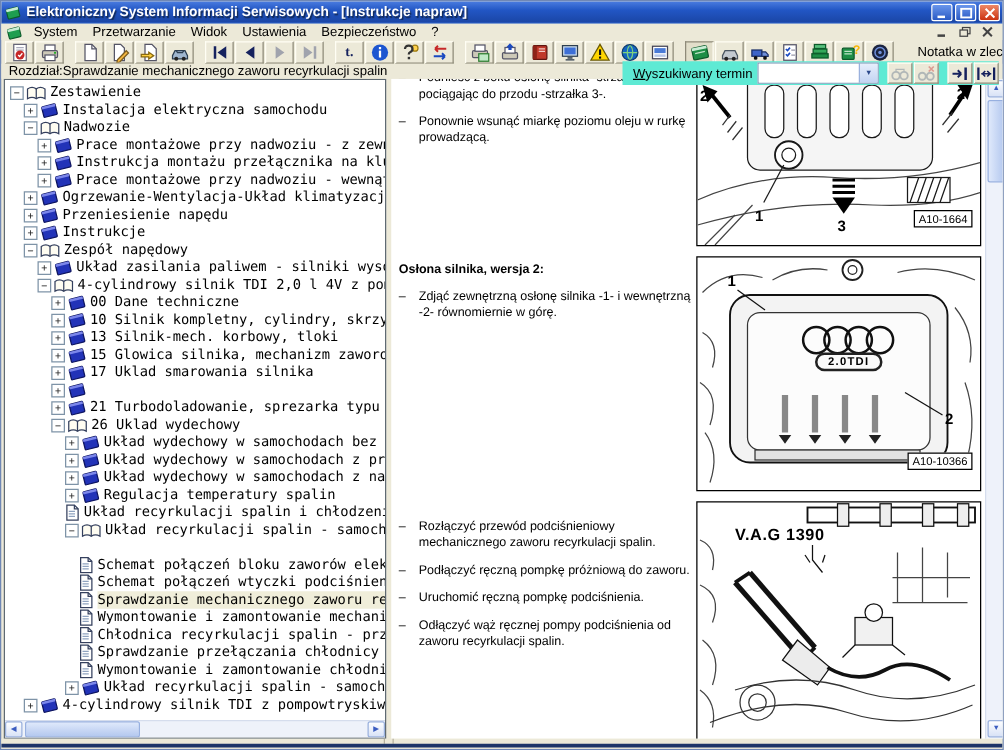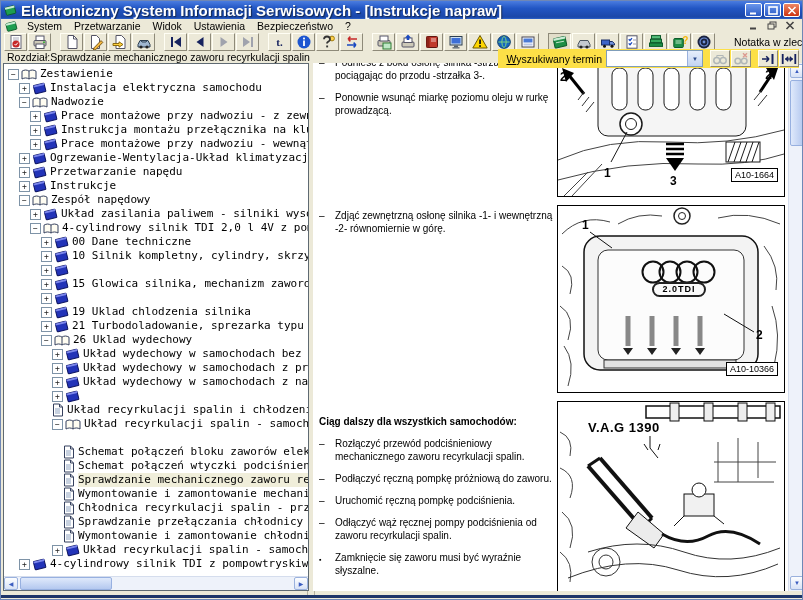--- a/index.html
+++ b/index.html
@@ -2,21 +2,21 @@
 <html><head>
 <meta charset="utf-8">
 <style>
 *{box-sizing:border-box;margin:0;padding:0}
 html,body{width:803px;height:600px}
 body{position:relative;background:#ece9d8;font-family:"Liberation Sans",sans-serif;overflow:hidden;border:1px solid #6f87b5}
 
 
 .titlebar{position:absolute;top:0;left:0;width:100%;height:18px;display:flex;align-items:center;gap:3px;padding:0 2px;background:linear-gradient(180deg,#4a7ce0 0%,#2256c4 40%,#1b47a8 90%,#2e64cc 100%)}
 .tb-icon{width:15px;height:14px;display:inline-flex}
-.title-text{color:#fff;font-size:15px;font-weight:bold;text-shadow:1px 1px 1px #10264f;white-space:nowrap;flex:1;overflow:hidden}
+.title-text{color:#fff;font-size:11px;font-weight:bold;text-shadow:1px 1px 1px #10264f;white-space:nowrap;flex:1;overflow:hidden}
 .tb-btns{display:flex;gap:2px}
 .wbtn{width:17px;height:14px;border:1px solid #fff;border-radius:2px;display:inline-flex;align-items:center;justify-content:center;color:#fff;background:linear-gradient(#6a96ec,#2a5ac4);padding:0}
 .wbtn.close{background:linear-gradient(#ee8866,#cc3311)}
 
 
 .menubar{position:absolute;top:18px;left:0;width:100%;height:13px;display:flex;align-items:center;gap:2px;padding:0 3px;background:#ece9d8}
 .mb-icon{width:15px;height:13px;display:inline-flex;align-items:center}
 .mb-items{display:flex;flex:1}
 .mitem{font-size:10.5px;padding:0 6px;color:#000;background:none;border:none;font-family:inherit}
 .mdi-btns{display:flex;gap:3px;margin-right:2px}
@@ -29,21 +29,21 @@
 .tbtn{width:23px;height:18px;display:inline-flex;align-items:center;justify-content:center;background:#ece9d8;border:1px solid;border-color:#fffef4 #8e8a79 #8e8a79 #fffef4;padding:0;margin-right:1px}
 .tbtn.pressed{border-color:#8e8a79 #fffef4 #fffef4 #8e8a79;background:#e2deca}
 .tbtn.tdis svg{opacity:.35}
 .tbtxt{font:bold 11px "Liberation Serif",serif;color:#16225e}
 .notewrap{display:inline-flex;align-items:center;margin-left:10px;gap:4px}
 .notelabel{font-size:10.5px;white-space:nowrap}
 
 
 .infobar{position:absolute;top:50px;left:0;width:100%;height:12px;background:#ece9d8;z-index:4}
 .chapter{position:absolute;left:6px;top:0;font-size:10.5px;white-space:nowrap}
-.searchwrap{position:absolute;top:48px;right:3px;height:19px;display:flex;align-items:center;background:#fde047;z-index:5;padding-left:8px}
+.searchwrap{position:absolute;top:48px;right:3px;height:19px;display:flex;align-items:center;background:#5eead4;z-index:5;padding-left:8px}
 .searchlabel{font-size:10.5px;margin-right:4px;white-space:nowrap}
 .combo{display:inline-flex;width:97px;height:17px;border:1px solid #7f9db9;background:#fff}
 .comboinput{flex:1;border:none;outline:none;font-size:10.5px;padding:0 2px;min-width:0}
 .combobtn{width:15px;background:linear-gradient(#e6eefc,#c3d4f2);border-left:1px solid #9ab1dd;display:inline-flex;align-items:center;justify-content:center}
 .combarrow{font-size:6px;color:#2c4a8c}
 .search-btns{display:inline-flex;margin-left:6px}
 .sbtn2{width:20px;height:17px;display:inline-flex;align-items:center;justify-content:center;background:#ece9d8;border:1px solid;border-color:#fffef4 #8e8a79 #8e8a79 #fffef4;padding:0;margin-left:1px}
 .sbtn2.gap{margin-left:7px}
 .sbtn2.tdis svg{opacity:.4}
 
@@ -497,21 +497,21 @@
       <div class="trow" style="top: 101px; padding-left: 15px;">
         <span class="texp">+</span>
         <span class="ticon">
           <svg width="15" height="14" viewBox="0 0 15 14">
             <g transform="rotate(-14 7.5 7)">
               <rect x="2" y="3.2" width="11" height="8.6" rx="0.8" fill="#2233b8" stroke="#0e1560"></rect>
               <rect x="2" y="3.2" width="11" height="2" fill="#7b86ea"></rect>
             </g>
           </svg>
         </span>
-        <span class="tlabel">Przetwarzanie napędu</span>
+        <span class="tlabel">Przeniesienie napędu</span>
       </div>
       <div class="trow" style="top: 115px; padding-left: 15px;">
         <span class="texp">+</span>
         <span class="ticon">
           <svg width="15" height="14" viewBox="0 0 15 14">
             <g transform="rotate(-14 7.5 7)">
               <rect x="2" y="3.2" width="11" height="8.6" rx="0.8" fill="#2233b8" stroke="#0e1560"></rect>
               <rect x="2" y="3.2" width="11" height="2" fill="#7b86ea"></rect>
             </g>
           </svg>
@@ -577,20 +577,21 @@
       <div class="trow" style="top: 199px; padding-left: 37px;">
         <span class="texp">+</span>
         <span class="ticon">
           <svg width="15" height="14" viewBox="0 0 15 14">
             <g transform="rotate(-14 7.5 7)">
               <rect x="2" y="3.2" width="11" height="8.6" rx="0.8" fill="#2233b8" stroke="#0e1560"></rect>
               <rect x="2" y="3.2" width="11" height="2" fill="#7b86ea"></rect>
             </g>
           </svg>
         </span>
+        <span class="tlabel">13 Silnik-mech. korbowy, tloki</span>
       </div>
       <div class="trow" style="top: 213px; padding-left: 37px;">
         <span class="texp">+</span>
         <span class="ticon">
           <svg width="15" height="14" viewBox="0 0 15 14">
             <g transform="rotate(-14 7.5 7)">
               <rect x="2" y="3.2" width="11" height="8.6" rx="0.8" fill="#2233b8" stroke="#0e1560"></rect>
               <rect x="2" y="3.2" width="11" height="2" fill="#7b86ea"></rect>
             </g>
           </svg>
@@ -600,32 +601,32 @@
       <div class="trow" style="top: 227px; padding-left: 37px;">
         <span class="texp">+</span>
         <span class="ticon">
           <svg width="15" height="14" viewBox="0 0 15 14">
             <g transform="rotate(-14 7.5 7)">
               <rect x="2" y="3.2" width="11" height="8.6" rx="0.8" fill="#2233b8" stroke="#0e1560"></rect>
               <rect x="2" y="3.2" width="11" height="2" fill="#7b86ea"></rect>
             </g>
           </svg>
         </span>
+        <span class="tlabel">17 Uklad smarowania silnika</span>
       </div>
       <div class="trow" style="top: 241px; padding-left: 37px;">
         <span class="texp">+</span>
         <span class="ticon">
           <svg width="15" height="14" viewBox="0 0 15 14">
             <g transform="rotate(-14 7.5 7)">
               <rect x="2" y="3.2" width="11" height="8.6" rx="0.8" fill="#2233b8" stroke="#0e1560"></rect>
               <rect x="2" y="3.2" width="11" height="2" fill="#7b86ea"></rect>
             </g>
           </svg>
         </span>
-        <span class="tlabel">19 Uklad chlodzenia silnika</span>
       </div>
       <div class="trow" style="top: 255px; padding-left: 37px;">
         <span class="texp">+</span>
         <span class="ticon">
           <svg width="15" height="14" viewBox="0 0 15 14">
             <g transform="rotate(-14 7.5 7)">
               <rect x="2" y="3.2" width="11" height="8.6" rx="0.8" fill="#2233b8" stroke="#0e1560"></rect>
               <rect x="2" y="3.2" width="11" height="2" fill="#7b86ea"></rect>
             </g>
           </svg>
@@ -681,20 +682,21 @@
       <div class="trow" style="top: 325px; padding-left: 48px;">
         <span class="texp">+</span>
         <span class="ticon">
           <svg width="15" height="14" viewBox="0 0 15 14">
             <g transform="rotate(-14 7.5 7)">
               <rect x="2" y="3.2" width="11" height="8.6" rx="0.8" fill="#2233b8" stroke="#0e1560"></rect>
               <rect x="2" y="3.2" width="11" height="2" fill="#7b86ea"></rect>
             </g>
           </svg>
         </span>
+        <span class="tlabel">Regulacja temperatury spalin</span>
       </div>
       <div class="trow" style="top: 339px; padding-left: 48px;">
         <span class="ticon">
           <svg width="12" height="14" viewBox="0 0 12 14">
             <path d="M1.5 1h6L10.5 4v9h-9z" fill="#fff" stroke="#35405e"></path>
             <path d="M7.5 1v3h3" fill="none" stroke="#35405e"></path>
             <path d="M3 6h5M3 8h5M3 10h5" stroke="#8fa3c0"></path>
           </svg>
         </span>
         <span class="tlabel">Układ recyrkulacji spalin i chłodzenia</span>
@@ -816,46 +818,42 @@
       <div class="sitem">
         <span class="smark">–</span>
         <span class="stxt">Podnieść z boku osłonę silnika -strzałka 2- i lekko pociągając do przodu -strzałka 3-.</span>
       </div>
       <div class="sitem">
         <span class="smark">–</span>
         <span class="stxt">Ponownie wsunąć miarkę poziomu oleju w rurkę prowadzącą.</span>
       </div>
     </div>
   <div class="sec sec2">
+      <div class="shead">Osłona silnika, wersja 2:</div>
       <div class="sitem">
         <span class="smark">–</span>
         <span class="stxt">Zdjąć zewnętrzną osłonę silnika -1- i wewnętrzną -2- równomiernie w górę.</span>
       </div>
     </div>
   <div class="sec sec3">
-      <div class="shead">Ciąg dalszy dla wszystkich samochodów:</div>
       <div class="sitem">
         <span class="smark">–</span>
         <span class="stxt">Rozłączyć przewód podciśnieniowy mechanicznego zaworu recyrkulacji spalin.</span>
       </div>
       <div class="sitem">
         <span class="smark">–</span>
         <span class="stxt">Podłączyć ręczną pompkę próżniową do zaworu.</span>
       </div>
       <div class="sitem">
         <span class="smark">–</span>
         <span class="stxt">Uruchomić ręczną pompkę podciśnienia.</span>
       </div>
       <div class="sitem">
         <span class="smark">–</span>
         <span class="stxt">Odłączyć wąż ręcznej pompy podciśnienia od zaworu recyrkulacji spalin.</span>
-      </div>
-      <div class="sitem">
-        <span class="smark sq">▪</span>
-        <span class="stxt">Zamknięcie się zaworu musi być wyraźnie słyszalne.</span>
       </div>
     </div>
 
   <div class="fig fig1">
     <svg width="226" height="130" viewBox="0 0 226 130">
       <path d="M0 94 Q50 72 110 76 Q170 80 226 64" fill="none" stroke="#444"></path>
       <path d="M0 114 Q70 94 140 98 Q190 100 226 88" fill="none" stroke="#444"></path>
       <path d="M14 130 L44 98 M6 130 L30 106" stroke="#444"></path>
       <rect x="40" y="-8" width="148" height="78" rx="10" fill="#f5f5f5" stroke="#1a1a1a"></rect>
       <rect x="54" y="2" width="15" height="42" rx="7" fill="#fff" stroke="#1a1a1a"></rect>

